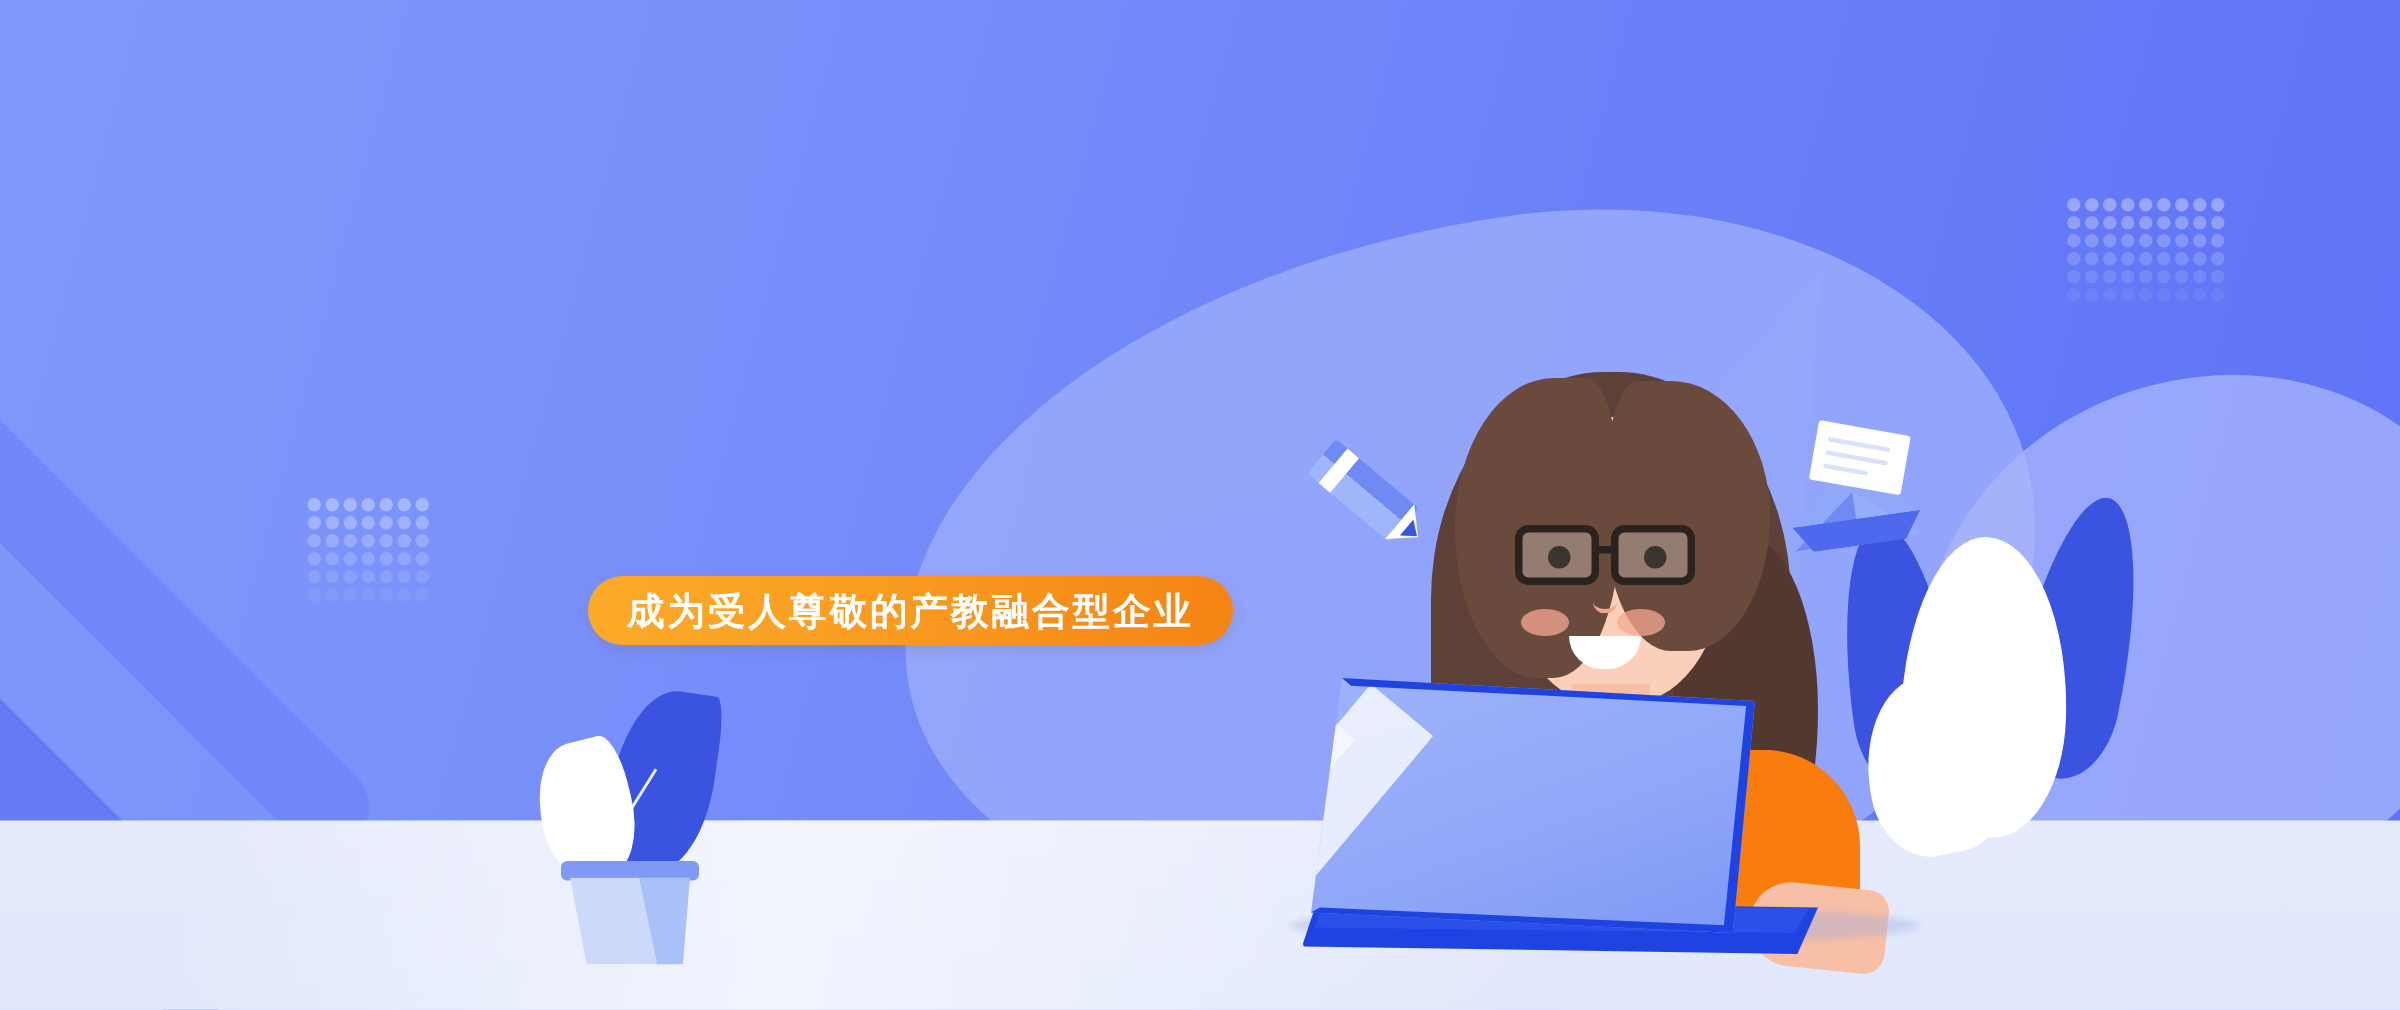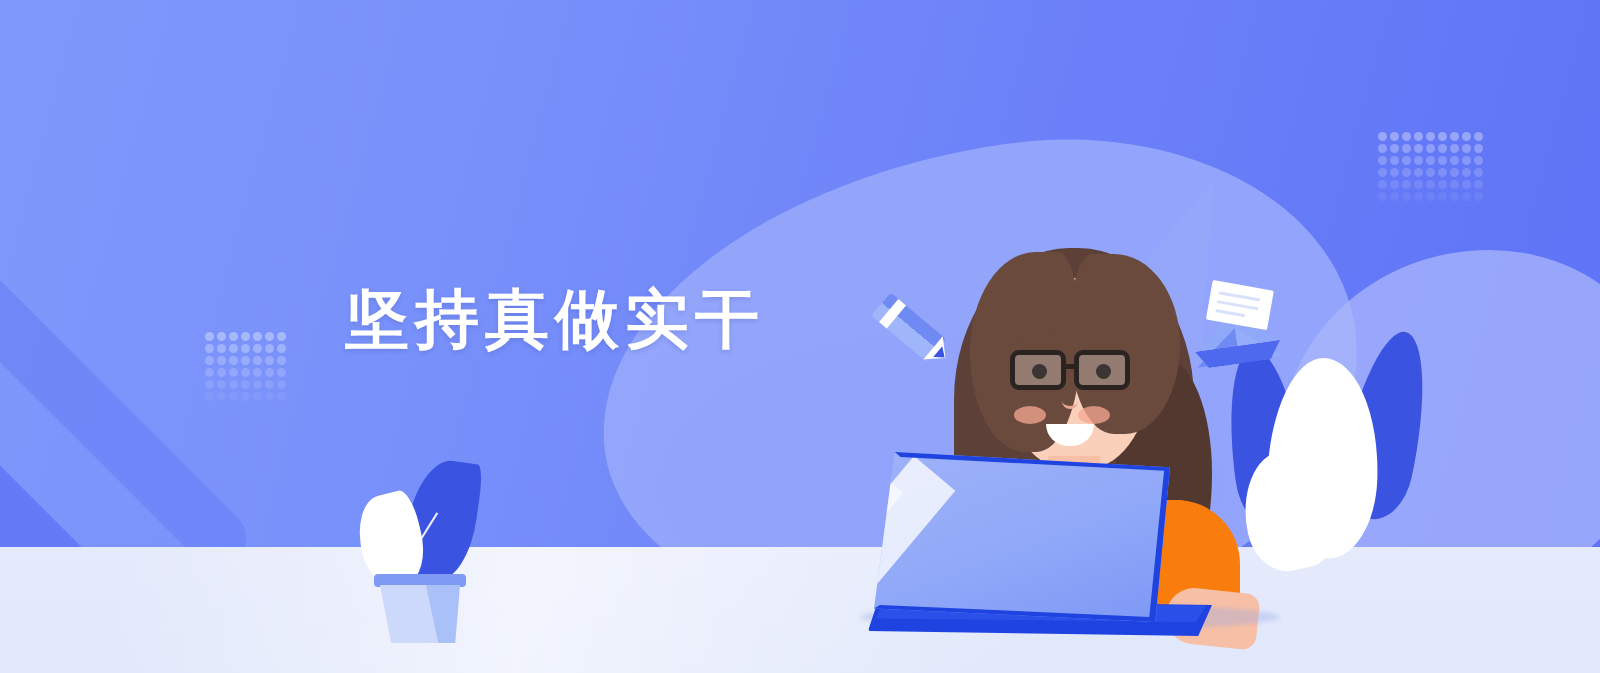--- a/index.html
+++ b/index.html
@@ -632,16 +632,16 @@
   <div class="plant">
     <div class="leaf-dark"></div>
     <div class="leaf-white"></div>
     <div class="stem" style="left:44px; top:126px; width:78px; transform:rotate(-58deg);"></div>
     <div class="stem" style="left:44px; top:126px; width:66px; transform:rotate(-118deg);"></div>
     <div class="pot-rim"></div>
     <div class="pot-body"></div>
     <div class="pot-shade"></div>
   </div>
 
-  <div class="headline">坚持真做实干</div>
-
+
+  <div class="pill">成为受人尊敬的产教融合型企业</div>
 
 </div>
 
 </body></html>

